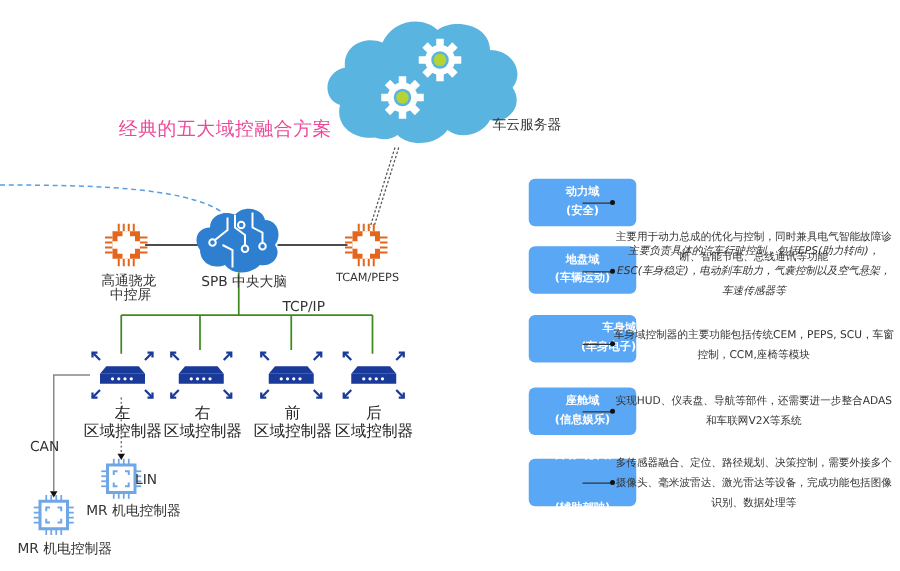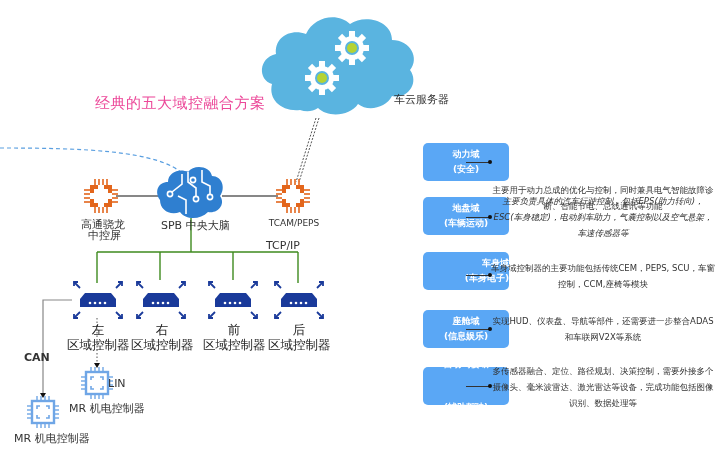--- a/index.html
+++ b/index.html
@@ -272,40 +272,40 @@
 </svg>
 
 <div class="abs lbl" style="left:394px;top:94px;">车云服务器</div>
 
 <div class="abs lbl" style="left:81px;top:219px;width:40px;text-align:right;">
   <div>高通骁龙</div>
   <div>中控屏</div>
 </div>
 <div class="abs lbl" style="left:161px;top:220px;width:60px;">SPB 中央大脑</div>
 <div class="abs lbl" style="left:266px;top:218px;width:56px;font-size:9px;">TCAM/PEPS</div>
-<div class="abs lbl" style="left:226px;top:240px;margin-left:40px;">TCP/IP</div>
+<div class="abs lbl" style="left:226px;top:240px;">TCP/IP</div>
 
 <div class="abs zlbl" style="left:67px;top:322px;width:62px;">
   <div>左</div>
   <div>区域控制器</div>
 </div>
 <div class="abs zlbl" style="left:131px;top:322px;width:62px;">
   <div>右</div>
   <div>区域控制器</div>
 </div>
 <div class="abs zlbl" style="left:203px;top:322px;width:62px;">
   <div>前</div>
   <div>区域控制器</div>
 </div>
 <div class="abs zlbl" style="left:268px;top:322px;width:62px;">
   <div>后</div>
   <div>区域控制器</div>
 </div>
 
-<div class="abs lbl" style="left:24px;top:352px;font-weight:bold;">CAN</div>
+<div class="abs lbl" style="left:24px;top:352px;">CAN</div>
 <div class="abs lbl" style="left:108px;top:360px;margin-top:18px;">LIN</div>
 
 <div class="abs lbl" style="left:69px;top:403px;">MR 机电控制器</div>
 <div class="abs lbl" style="left:14px;top:433px;">MR 机电控制器</div>
 
 <div class="dbox" style="top:143px;">
   <div>动力域</div>
   <div>(安全)</div>
 </div>
 <div class="dbox" style="top:197px;">

